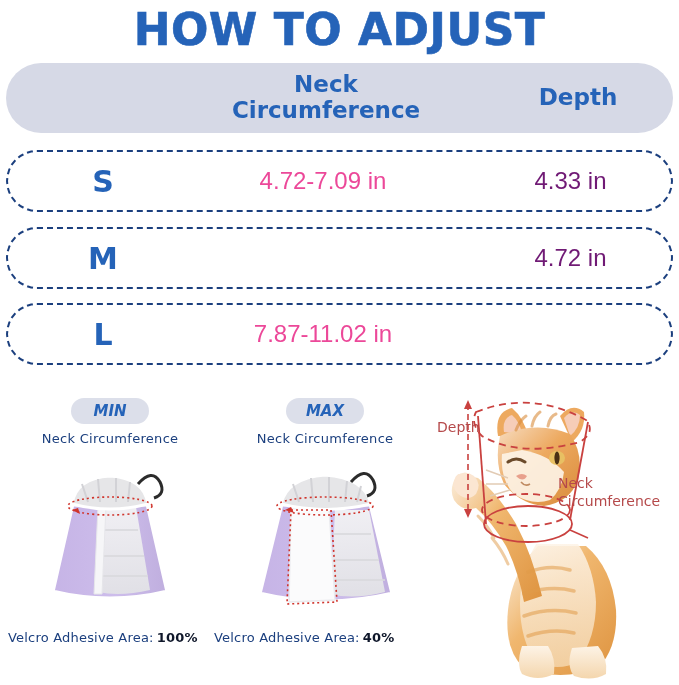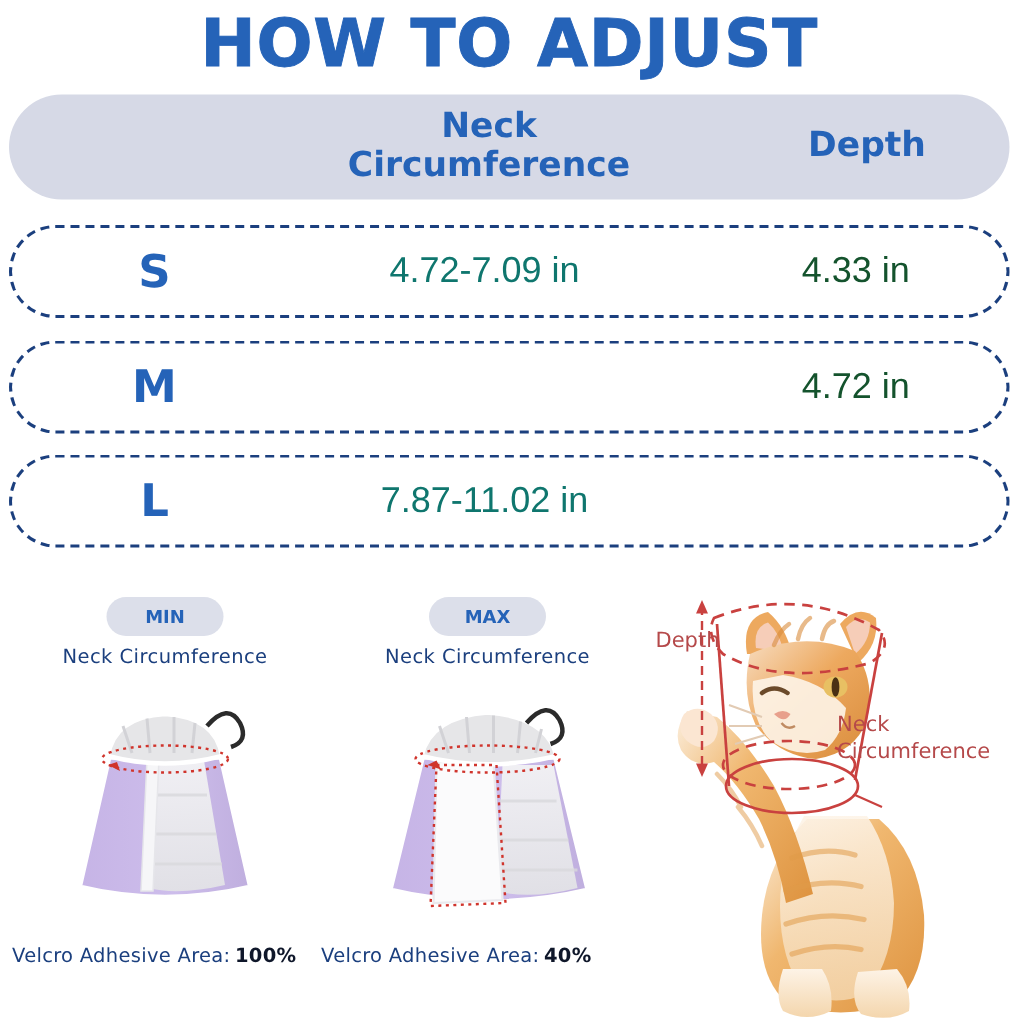--- a/index.html
+++ b/index.html
@@ -81,46 +81,47 @@
     font-size: 30px;
     font-weight: bold;
     color: #2563b8;
     font-family: "DejaVu Sans", sans-serif;
   }
   .cell-neck {
     position: absolute;
     left: 170px; top: 0; width: 290px; height: 100%;
     display: flex; align-items: center; justify-content: center;
     font-size: 24px;
-    color: #0f766e;
+    color: #ec4899;
     font-family: "Liberation Sans", sans-serif;
   }
   .cell-depth {
     position: absolute;
     left: 480px; top: 0; width: 165px; height: 100%;
     display: flex; align-items: center; justify-content: center;
     font-size: 24px;
-    color: #14532d;
+    color: #701a75;
     font-family: "Liberation Sans", sans-serif;
   }
 
   
   .panel { position: absolute; top: 398px; }
   .panel-min { left: 10px; width: 200px; }
   .panel-max { left: 225px; width: 200px; }
 
   .badge {
     width: 78px; height: 26px;
     margin: 0 auto;
     background: #dcdfea;
     border-radius: 13px;
     display: flex; align-items: center; justify-content: center;
-    font-size: 12px; font-weight: bold;
-    color: #2563b8;
-    font-family: "DejaVu Sans", sans-serif;
+    font-size: 15px; font-weight: bold;
+    color: #2563b8;
+    font-family: "DejaVu Sans", sans-serif;
+    font-style: italic;
   }
   .panel-caption {
     margin-top: 7px;
     text-align: center;
     font-size: 13px;
     color: #1b3f7e;
     font-family: "DejaVu Sans", sans-serif;
     letter-spacing: 0.3px;
   }
 

